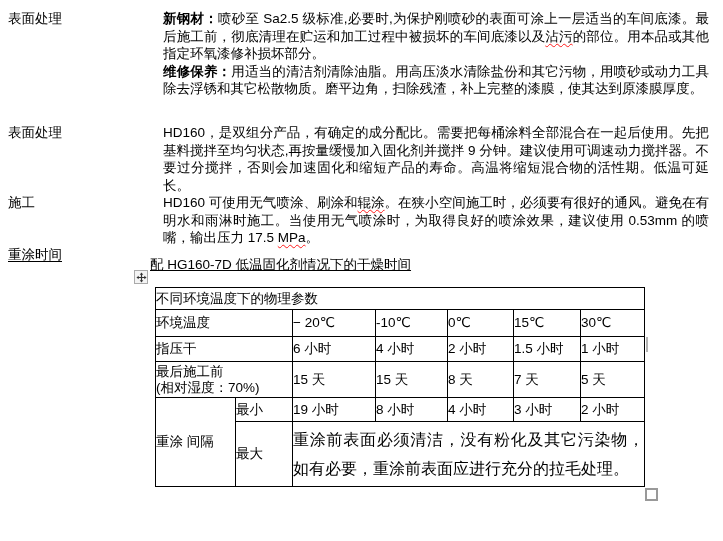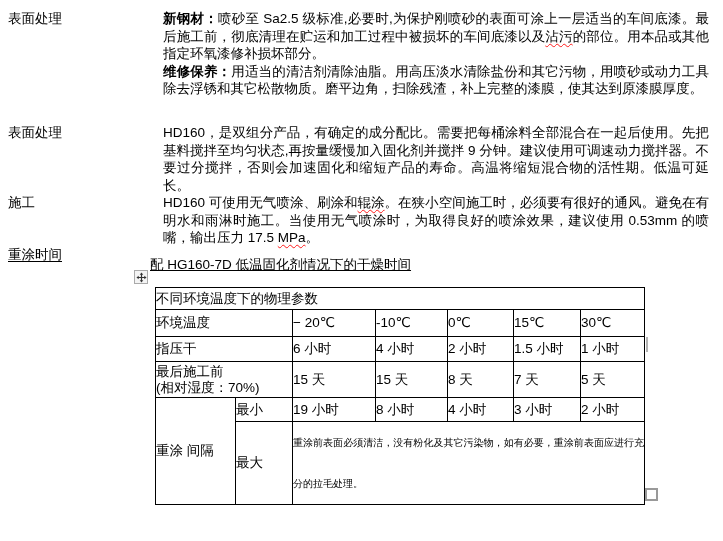--- a/index.html
+++ b/index.html
@@ -30,21 +30,21 @@
   table.drying{
     position:absolute;left:155px;top:287px;
     border-collapse:collapse;table-layout:fixed;width:489px;
     font-size:13.5px;line-height:16px;
   }
   table.drying td{border:1px solid #000;padding:0;vertical-align:middle;overflow:hidden;}
   td.c{text-align:left;}
   td.lbl{text-align:left;padding-left:6px;}
   td.note{
     font-family:"Liberation Serif","DejaVu Serif",serif;
-    font-size:10px;line-height:41px;text-align:justify;
+    font-size:16px;line-height:29px;text-align:justify;
     padding:3px 10px 0 12px;vertical-align:top;
   }
   .h1 td{height:21px;}
   .h2 td{height:26px;}
   .h3 td{height:24px;}
   .h4 td{height:35px;}
   .h5 td{height:23px;}
   .h6 td{height:64px;}
   .caret{position:absolute;left:646px;top:337px;width:2px;height:15px;background:#b3b3b3;}
   .resize-handle{

